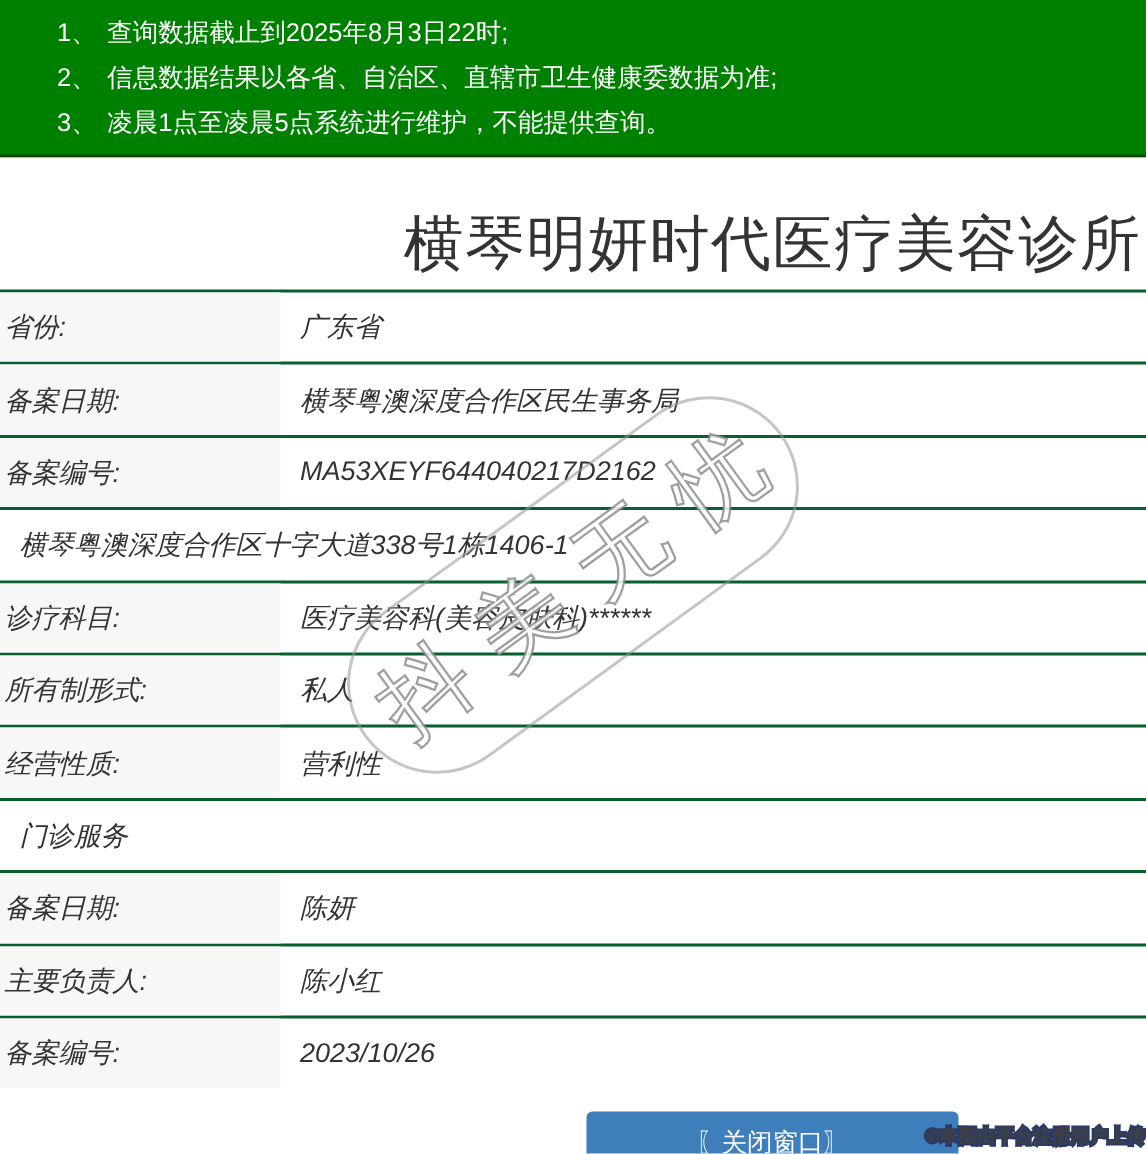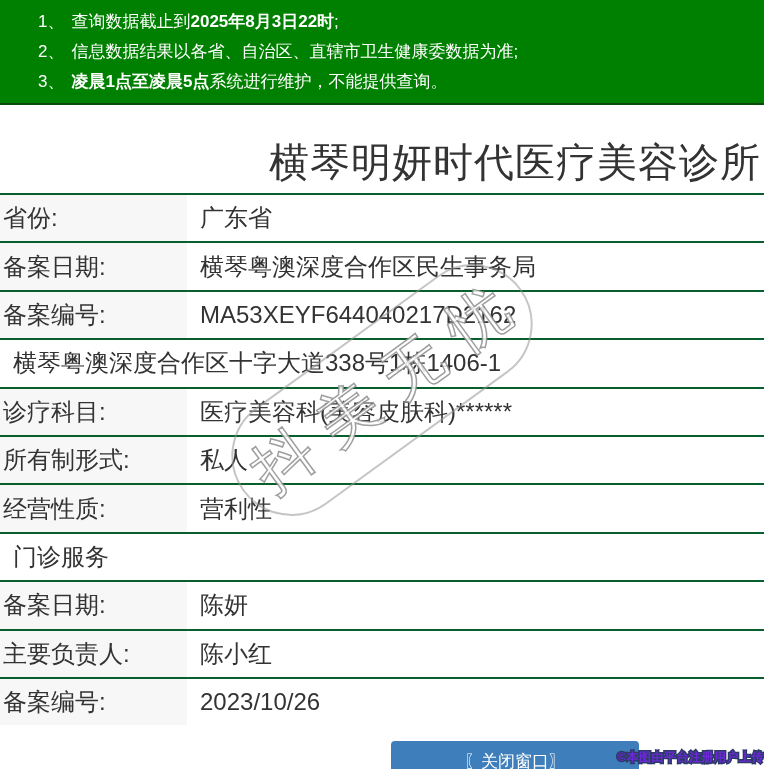--- a/index.html
+++ b/index.html
@@ -21,21 +21,21 @@
     background:var(--header_green,#008000);
     height:96px;
     border-bottom:2px solid var(--notice_border,#0a4a0a);
     box-sizing:content-box;
     padding:7px 0 0 38px;
     color:#fff;
     font-size:17px;
     line-height:30px;
   }
   .notice-line .num{margin-right:7px;}
-  .notice-line b{font-weight:700;}
+  .notice-line b{font-weight:400;}
 
   
   .title-band{height:88px;background:#fff;}
   .title{
     padding-top:30px;
     text-align:center;
     font-size:40px;
     font-weight:400;
     color:#333;
     letter-spacing:1px;
@@ -46,22 +46,23 @@
   .row{
     display:flex;
     height:48.4px;
     box-sizing:border-box;
     border-top:2px solid var(--line_green,#065f2c);
     background:#fff;
   }
   .cell{
     display:flex;
     align-items:center;
-    font-size:24px;
+    font-size:18px;
     color:var(--text,#333333);
+    font-style:italic;
   }
   .cell.label{
     width:187px;
     flex:0 0 187px;
     background:var(--label_bg,#f7f7f7);
     padding-left:3px;
     box-sizing:border-box;
   }
   .cell.value{
     flex:1;
@@ -109,21 +110,21 @@
     white-space:nowrap;
   }
 
   
   .credit{
     position:absolute;
     right:0;top:749px;
     z-index:6;
     font-size:12px;
     font-weight:700;
-    color:#6d28d9;
+    color:#404040;
     -webkit-text-stroke:3px var(--credit_outline,#2b3b66);
     paint-order:stroke fill;
     letter-spacing:0.5px;
     white-space:nowrap;
   }
 </style>
 </head>
 <body>
 
 <div class="viewport">

